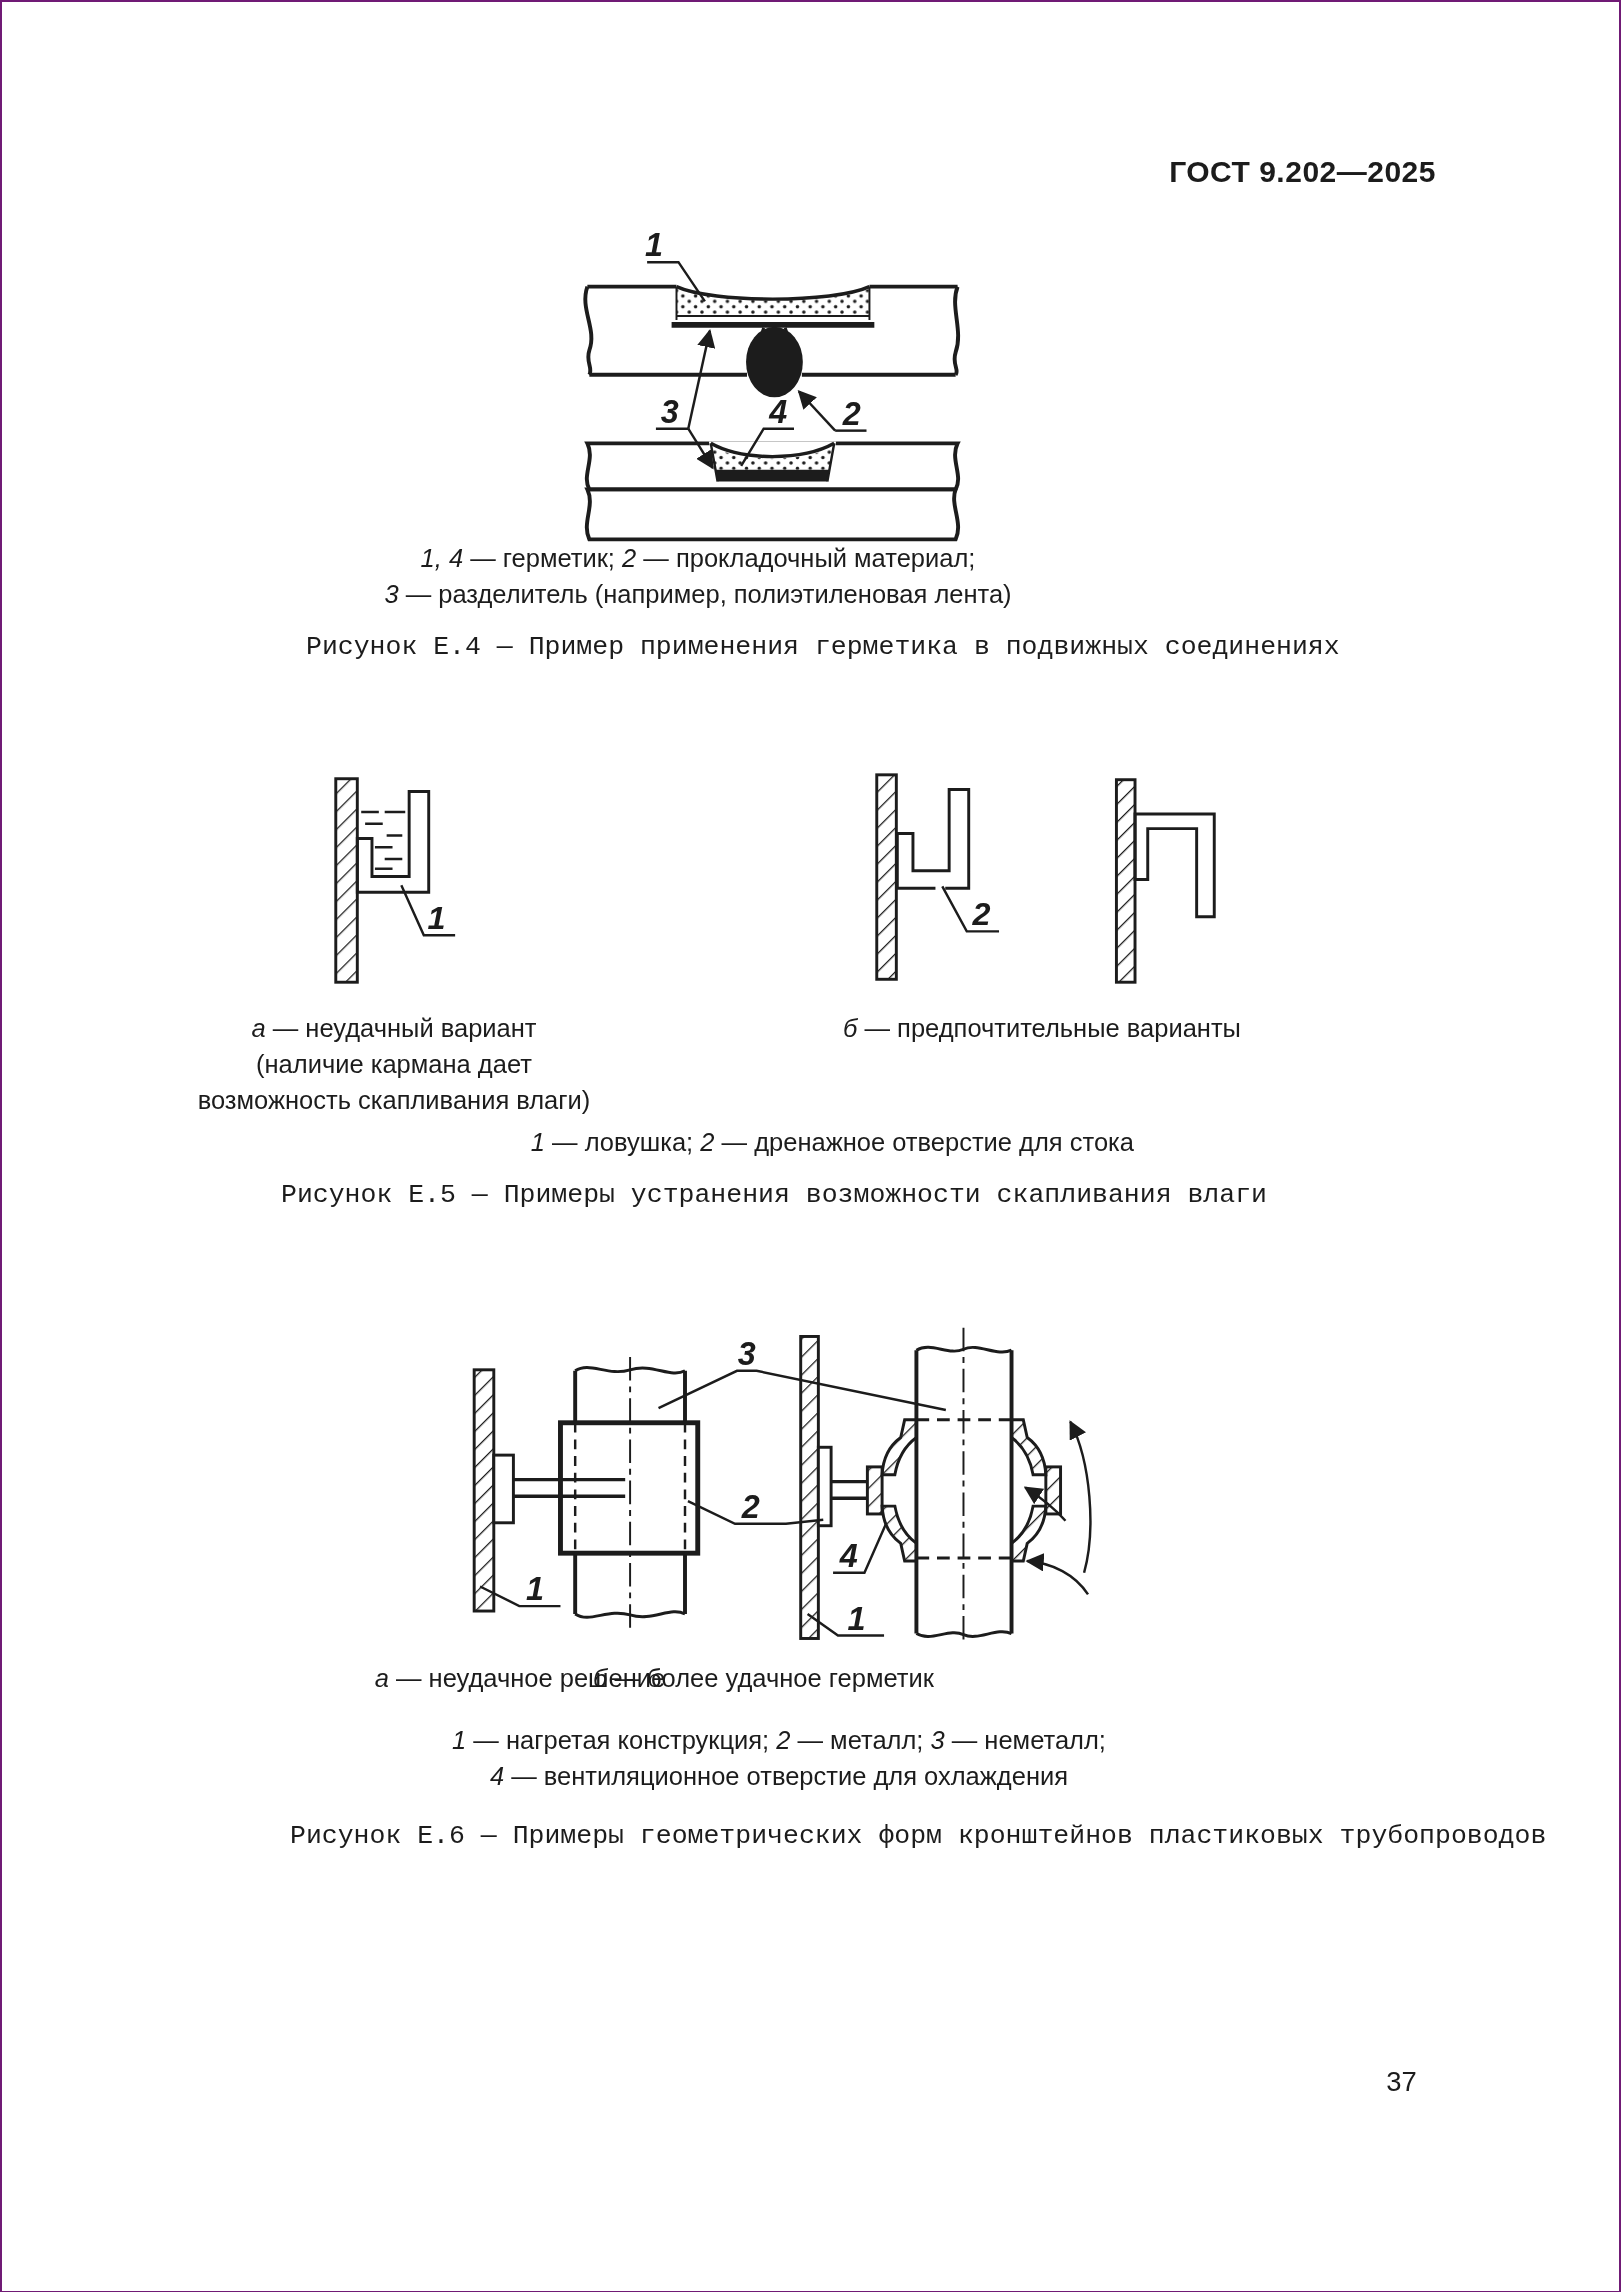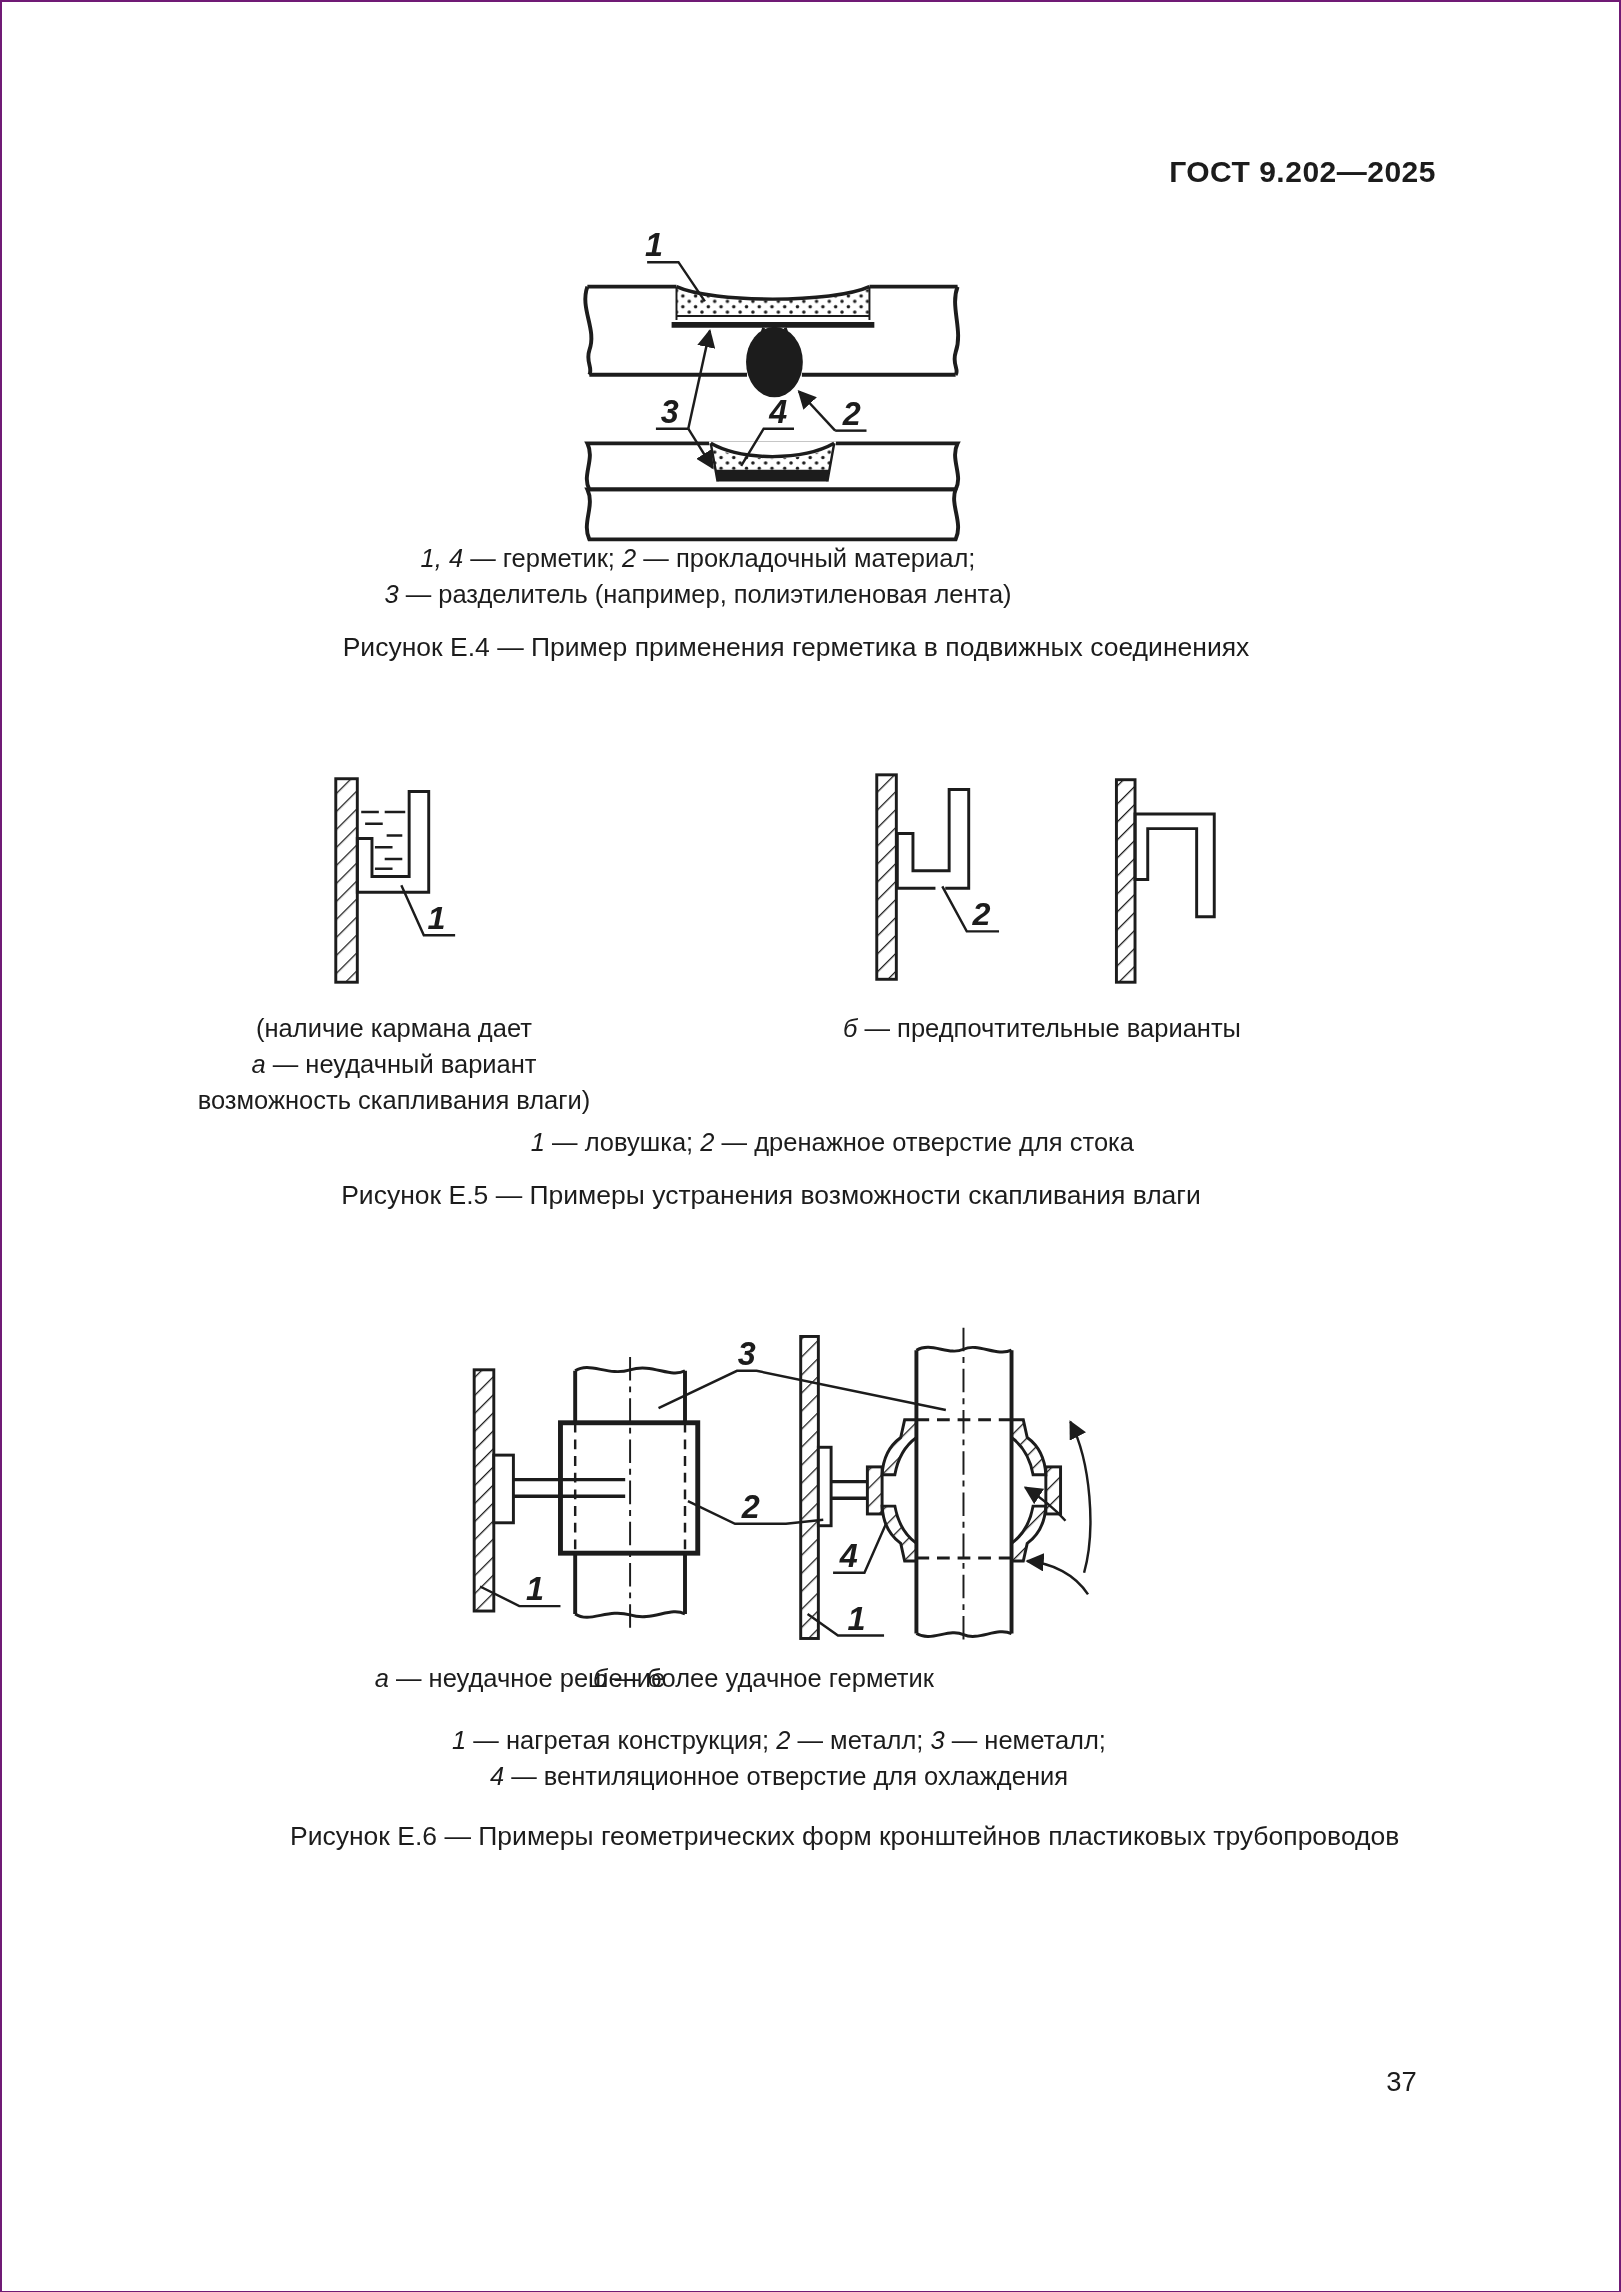--- a/index.html
+++ b/index.html
@@ -3,21 +3,21 @@
 <meta charset="utf-8">
 <style>
   * { margin:0; padding:0; box-sizing:border-box; }
   body { background:#e8e8e8; font-family:"Liberation Sans", sans-serif; }
   .page {
     position:relative; width:1621px; height:2293px; background:#ffffff;
     margin:0 auto; color:#1c1c1c; border:2px solid #701a75; overflow:hidden;
   }
   .abs { position:absolute; }
   .hdr { font-weight:bold; font-size:30px; text-align:right; letter-spacing:0.5px; }
-  .cap { font-size:26.5px; text-align:center; white-space:nowrap; }
+  .cap { font-size:26.5px; text-align:center; white-space:nowrap;font-family:Liberation Mono, monospace; }
   .leg { font-size:25.5px; text-align:center; white-space:nowrap; line-height:36px; }
   .sub { font-size:25.5px; text-align:center; white-space:nowrap; line-height:36px; }
   .pagenum { font-size:27.4px; text-align:center; }
   .it { font-style:italic; }
   svg { display:block; overflow:visible; }
   svg .ln   { stroke:#1c1c1c; fill:none; }
   svg .callout { font:italic bold 33px "Liberation Sans", sans-serif; fill:#1c1c1c; }
 </style>
 </head>
 <body>
@@ -121,22 +121,22 @@
       <text class="callout" x="670" y="162" text-anchor="middle">2</text>
     </g>
 
     <g>
       <path fill="url(#cross)" class="ln" stroke="#1c1c1c" stroke-width="3" d="M827,48 L908,48 L908,153 L890,153 L890,63 L840,63 L840,115 L827,115 Z"></path>
       <rect x="808" y="13" width="19" height="207" fill="url(#hatch)" stroke="#1c1c1c" stroke-width="3"></rect>
     </g>
   </svg>
 
   <div class="abs sub" style="top:1008px; left:147px; width:490px;">
+    <div><span class="it">а</span><span> — неудачный вариант</span></div>
     <div>(наличие кармана дает</div>
-    <div><span class="it">а</span><span> — неудачный вариант</span></div>
     <div>возможность скапливания влаги)</div>
   </div>
   <div class="abs sub" style="top:1008px; left:795px; width:490px;">
     <span class="it">б</span><span> — предпочтительные варианты</span>
   </div>
   <div class="abs leg" style="top:1122px; left:446px; width:686px;text-align:right;">
     <span class="it">1</span><span> — ловушка; </span><span class="it">2</span><span> — дренажное отверстие для стока</span>
   </div>
   <div class="abs cap" style="top:1178px; left:279px; width:980px;">Рисунок Е.5 — Примеры устранения возможности скапливания влаги</div>
 

